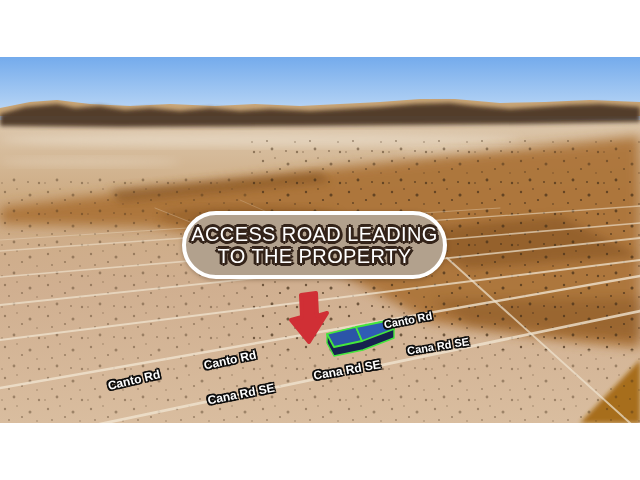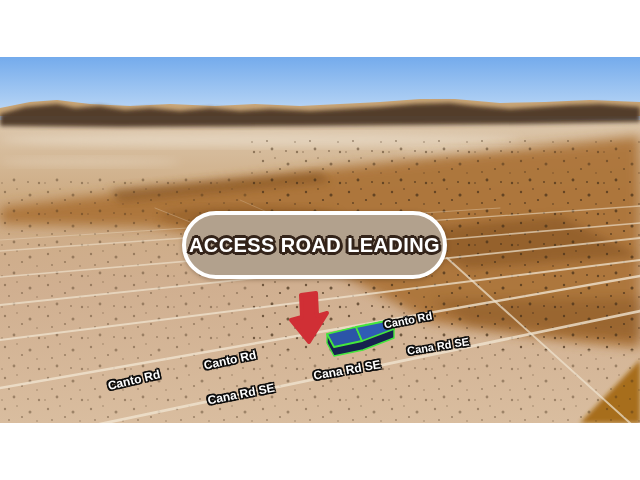--- a/index.html
+++ b/index.html
@@ -9,21 +9,21 @@
 
   
   .callout{
     position:absolute;left:182px;top:211px;width:265px;height:68px;
     background:#b2a18d;border:4px solid #ffffff;border-radius:40px;
     box-sizing:border-box;display:flex;flex-direction:column;
     align-items:center;justify-content:center;
     box-shadow:0 1px 4px rgba(60,40,20,.35);
   }
   .callout-line{
-    color:#ffffff;font-weight:bold;font-size:20px;line-height:22px;
+    color:#ffffff;font-weight:normal;font-size:20px;line-height:22px;
     letter-spacing:.4px;white-space:nowrap;
     text-shadow:
       -2px -2px 0 #34241a, 2px -2px 0 #34241a, -2px 2px 0 #34241a, 2px 2px 0 #34241a,
       -2px 0 0 #34241a, 2px 0 0 #34241a, 0 -2px 0 #34241a, 0 2px 0 #34241a,
       -3px 1px 0 #34241a, 3px 1px 0 #34241a, 0 3px 0 #34241a, 0 -3px 0 #34241a;
   }
 
   
   .rlabel{
     position:absolute;color:#ffffff;font-weight:bold;white-space:nowrap;
@@ -119,20 +119,21 @@
         <polygon fill="#2b55a8" stroke="#45e73c" stroke-width="1.8" stroke-linejoin="round" points="327,334 356,327 362,341 334,347"></polygon>
         <polygon fill="#2f5cb4" stroke="#45e73c" stroke-width="1.8" stroke-linejoin="round" points="356,327 386,321 394,329 362,341"></polygon>
       </g>
 
       <polygon fill="#d02f35" stroke="#d02f35" stroke-width="4" stroke-linejoin="round" points="301,295 316,293 317,316 327,313 309,342 291,320 302,317"></polygon>
     </g>
   </svg>
 
   <div class="callout">
     <div class="callout-line">ACCESS ROAD LEADING</div>
+    <div class="callout-line">TO THE PROPERTY</div>
   </div>
 
   <span class="rlabel" style="left:408px;top:320px;font-size:11px;transform:translate(-50%,-50%) rotate(-11deg);">Canto Rd</span>
   <span class="rlabel" style="left:438px;top:346px;font-size:11px;transform:translate(-50%,-50%) rotate(-9deg);">Cana Rd SE</span>
   <span class="rlabel" style="left:347px;top:370px;font-size:12px;transform:translate(-50%,-50%) rotate(-10deg);">Cana Rd SE</span>
   <span class="rlabel" style="left:230px;top:360px;font-size:12px;transform:translate(-50%,-50%) rotate(-12deg);">Canto Rd</span>
   <span class="rlabel" style="left:241px;top:394px;font-size:12px;transform:translate(-50%,-50%) rotate(-11deg);">Cana Rd SE</span>
   <span class="rlabel" style="left:134px;top:380px;font-size:12px;transform:translate(-50%,-50%) rotate(-13deg);">Canto Rd</span>
 
 </div>

